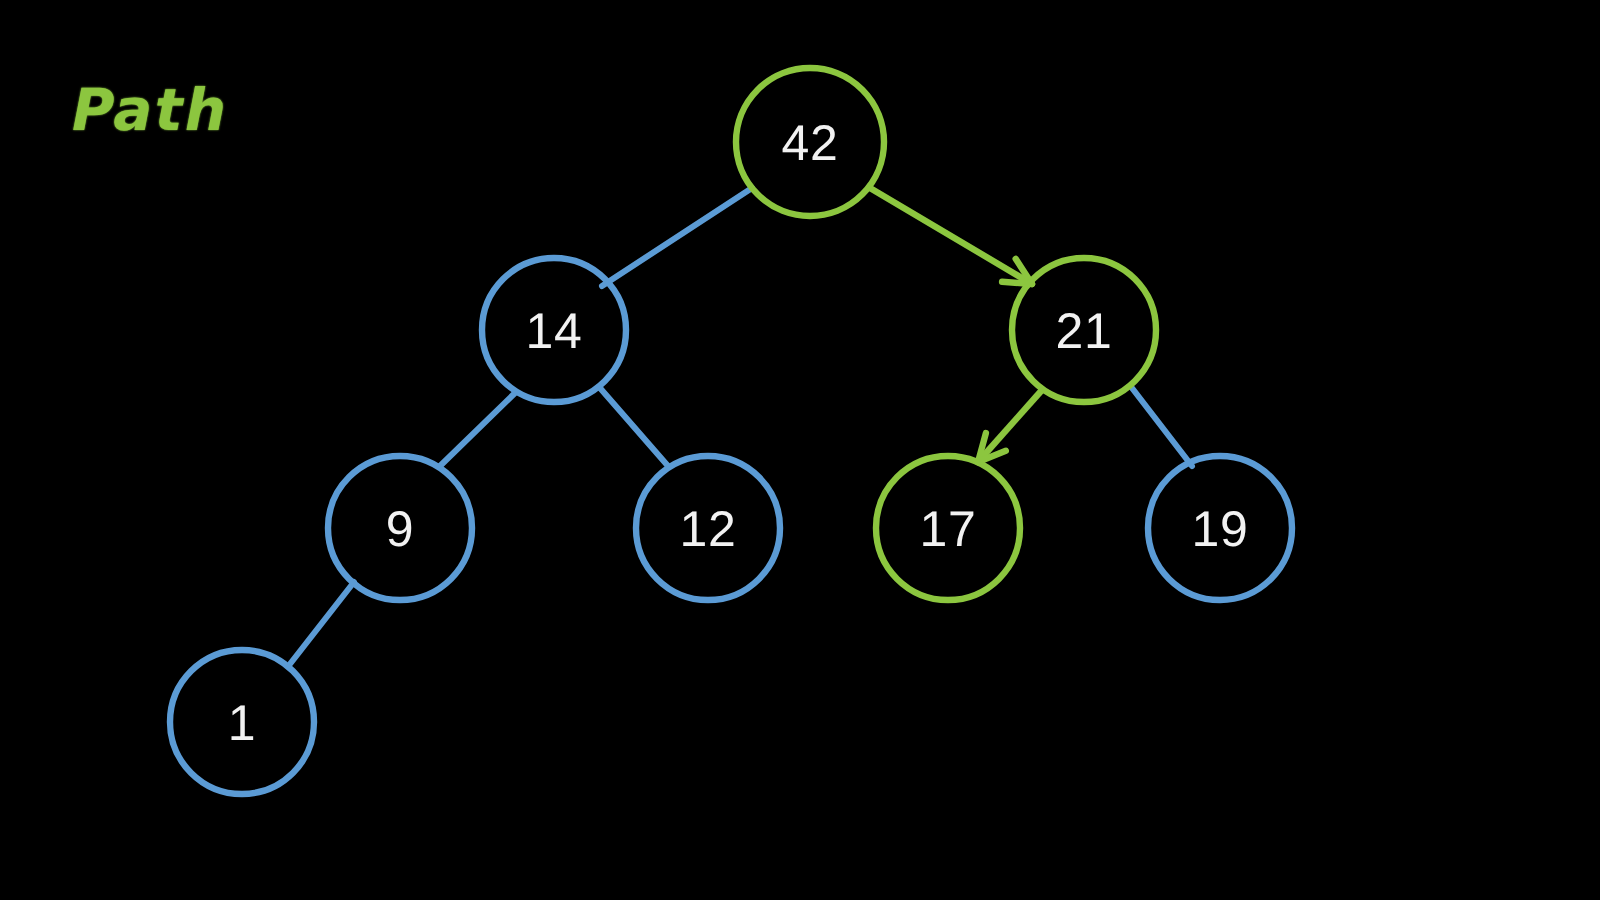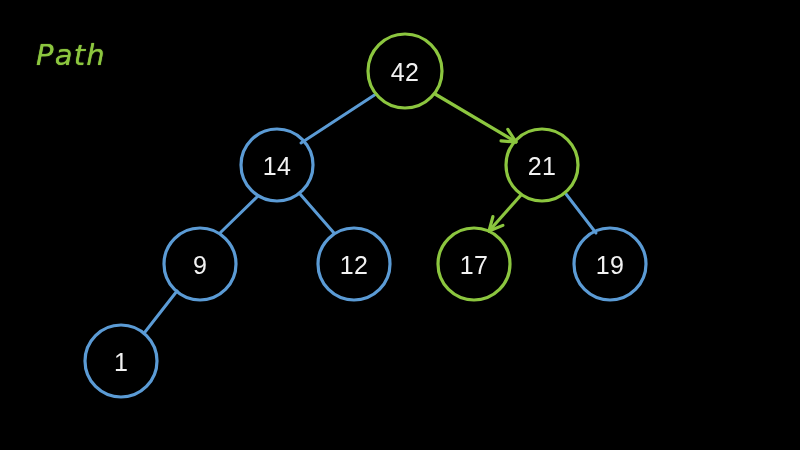--- a/index.html
+++ b/index.html
@@ -57,21 +57,21 @@
     stroke-linecap: round;
     stroke-linejoin: round;
   }
   .title-label {
     position: absolute;
     left: 36px;
     top: 38px;
     font-family: "DejaVu Sans", sans-serif;
     font-size: 29px;
     font-style: italic;
-    font-weight: 400;
+    font-weight: 700;
     letter-spacing: 1.2px;
     color: #8CC63F;
     text-shadow: 0 0 1px #8CC63F;
     white-space: nowrap;
   }
 </style>
 </head>
 <body>
 
 <div id="stage">

